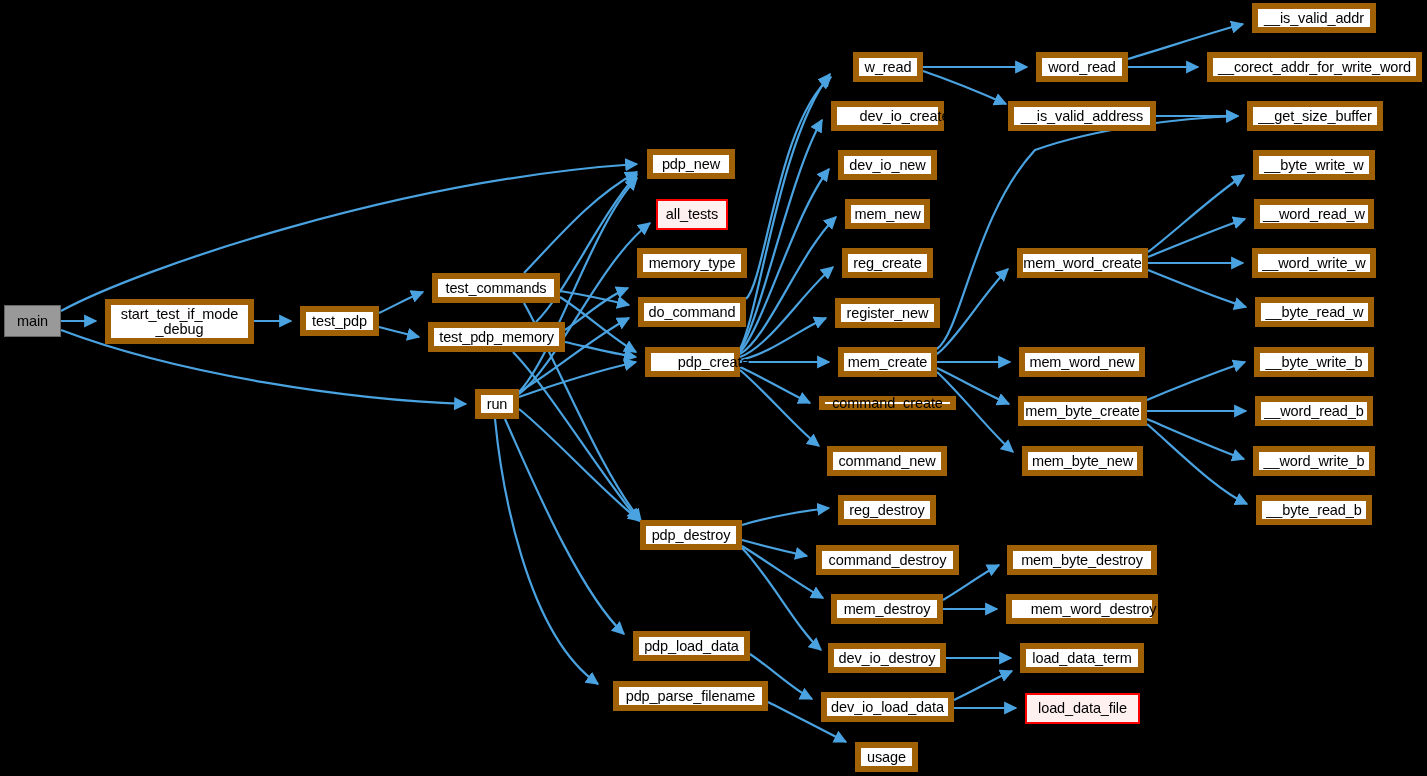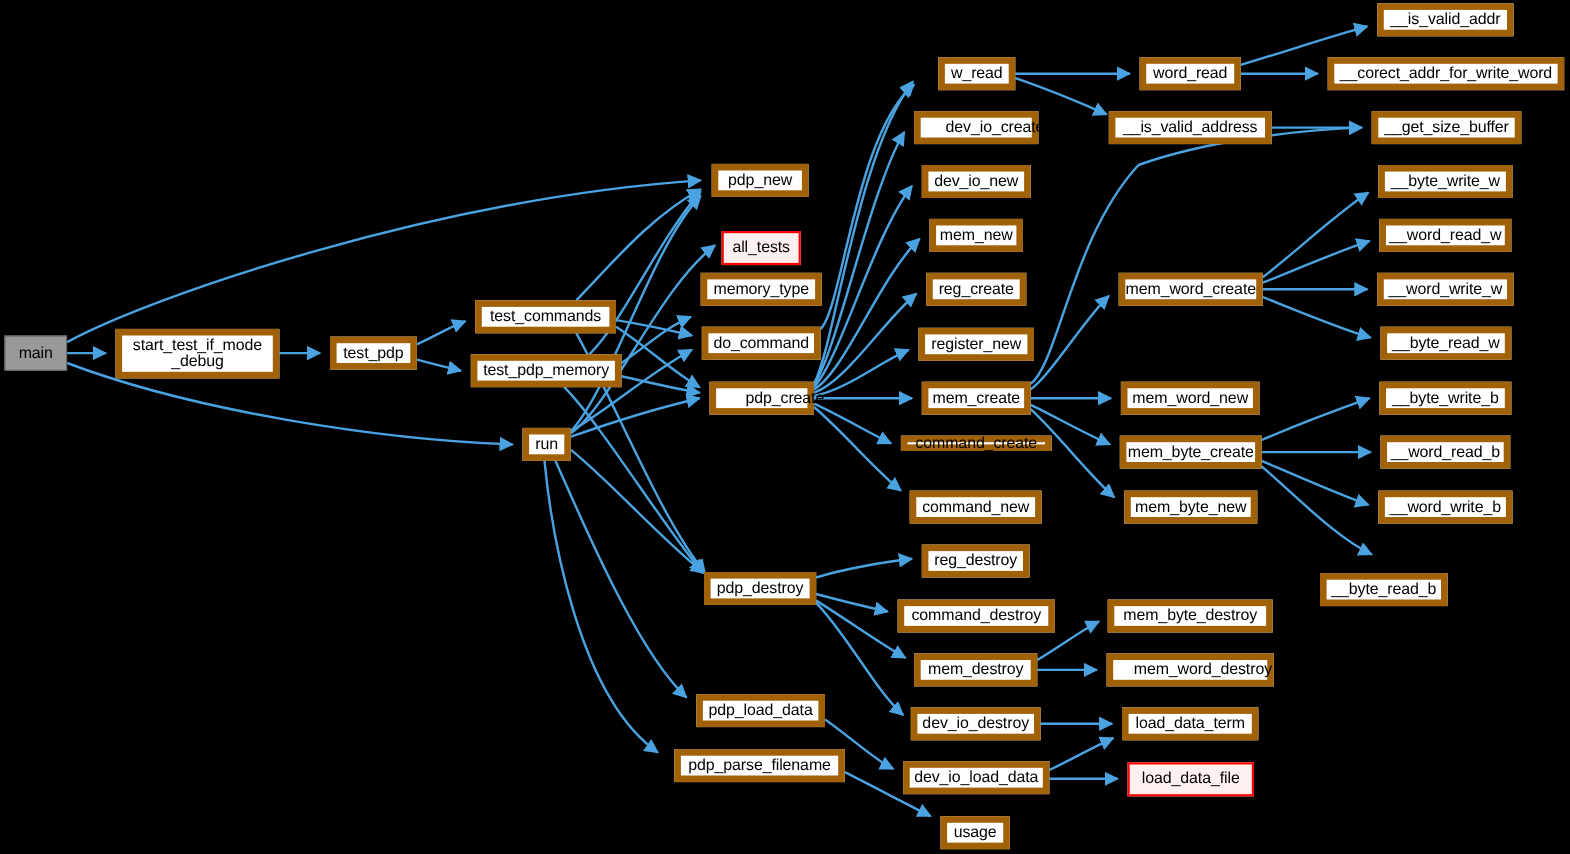--- a/index.html
+++ b/index.html
@@ -128,21 +128,21 @@
     </svg>
   <div id="node-layer">
       <div class="node root" style="left: 4px; top: 305px; width: 57px; height: 32px;">main</div>
       <div class="node" style="left: 105px; top: 299px; width: 149px; height: 45px;">start_test_if_mode
 _debug</div>
       <div class="node" style="left: 300px; top: 306px; width: 79px; height: 30px;">test_pdp</div>
       <div class="node" style="left: 432px; top: 273px; width: 128px; height: 30px;">test_commands</div>
       <div class="node" style="left: 428px; top: 322px; width: 137px; height: 30px;">test_pdp_memory</div>
       <div class="node" style="left: 475px; top: 389px; width: 44px; height: 30px;">run</div>
       <div class="node" style="left: 647px; top: 149px; width: 88px; height: 30px;">pdp_new</div>
-      <div class="node highlight" style="left: 656px; top: 210px; width: 72px; height: 31px;">all_tests</div>
+      <div class="node highlight" style="left: 656px; top: 199px; width: 72px; height: 31px;">all_tests</div>
       <div class="node" style="left: 637px; top: 248px; width: 110px; height: 30px;">memory_type</div>
       <div class="node" style="left: 638px; top: 297px; width: 108px; height: 30px;">do_command</div>
       <div class="node" style="left: 645px; top: 347px; width: 95px; height: 30px; padding-left: 42px;">pdp_create</div>
       <div class="node" style="left: 640px; top: 520px; width: 102px; height: 30px;">pdp_destroy</div>
       <div class="node" style="left: 633px; top: 631px; width: 117px; height: 30px;">pdp_load_data</div>
       <div class="node" style="left: 613px; top: 681px; width: 155px; height: 30px;">pdp_parse_filename</div>
       <div class="node" style="left: 853px; top: 52px; width: 70px; height: 30px;">w_read</div>
       <div class="node" style="left: 831px; top: 101px; width: 113px; height: 30px; padding-left: 34px;">dev_io_create</div>
       <div class="node" style="left: 838px; top: 150px; width: 99px; height: 30px;">dev_io_new</div>
       <div class="node" style="left: 845px; top: 199px; width: 85px; height: 30px;">mem_new</div>
@@ -170,15 +170,15 @@
       <div class="node" style="left: 1252px; top: 3px; width: 124px; height: 30px;">__is_valid_addr</div>
       <div class="node" style="left: 1207px; top: 52px; width: 215px; height: 30px;">__corect_addr_for_write_word</div>
       <div class="node" style="left: 1247px; top: 101px; width: 136px; height: 30px;">__get_size_buffer</div>
       <div class="node" style="left: 1253px; top: 150px; width: 122px; height: 30px;">__byte_write_w</div>
       <div class="node" style="left: 1254px; top: 199px; width: 120px; height: 30px;">__word_read_w</div>
       <div class="node" style="left: 1252px; top: 248px; width: 124px; height: 30px;">__word_write_w</div>
       <div class="node" style="left: 1255px; top: 297px; width: 119px; height: 30px;">__byte_read_w</div>
       <div class="node" style="left: 1254px; top: 347px; width: 120px; height: 30px;">__byte_write_b</div>
       <div class="node" style="left: 1255px; top: 396px; width: 118px; height: 30px;">__word_read_b</div>
       <div class="node" style="left: 1253px; top: 446px; width: 122px; height: 30px;">__word_write_b</div>
-      <div class="node" style="left: 1200px; top: 495px; width: 116px; height: 30px; margin-top: 26px;">__byte_read_b</div>
+      <div class="node" style="left: 1256px; top: 495px; width: 116px; height: 30px;">__byte_read_b</div>
     </div>
 </div>
 
 </body></html>

